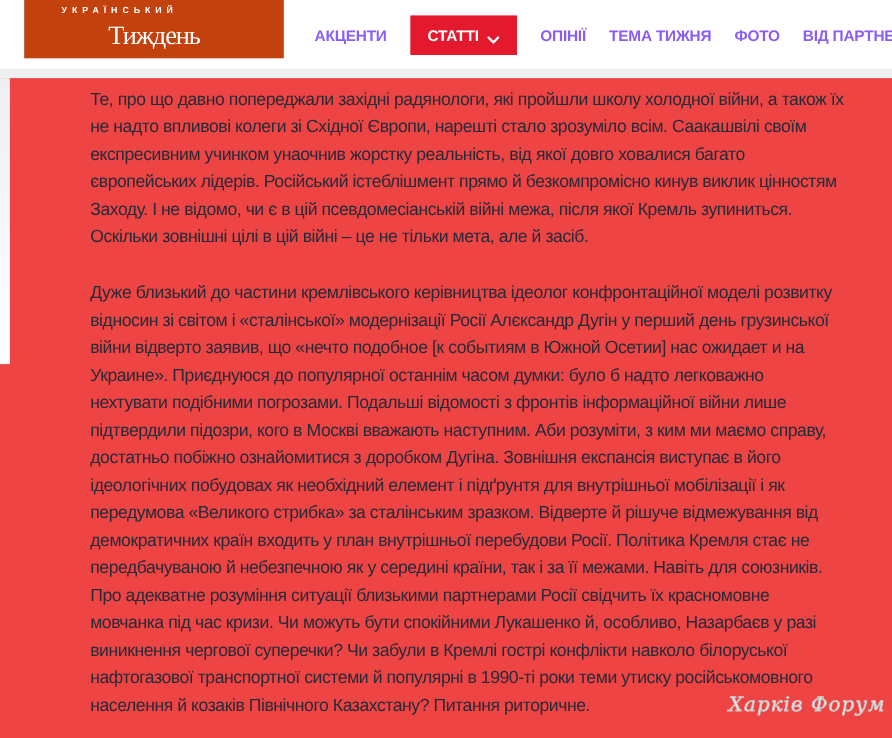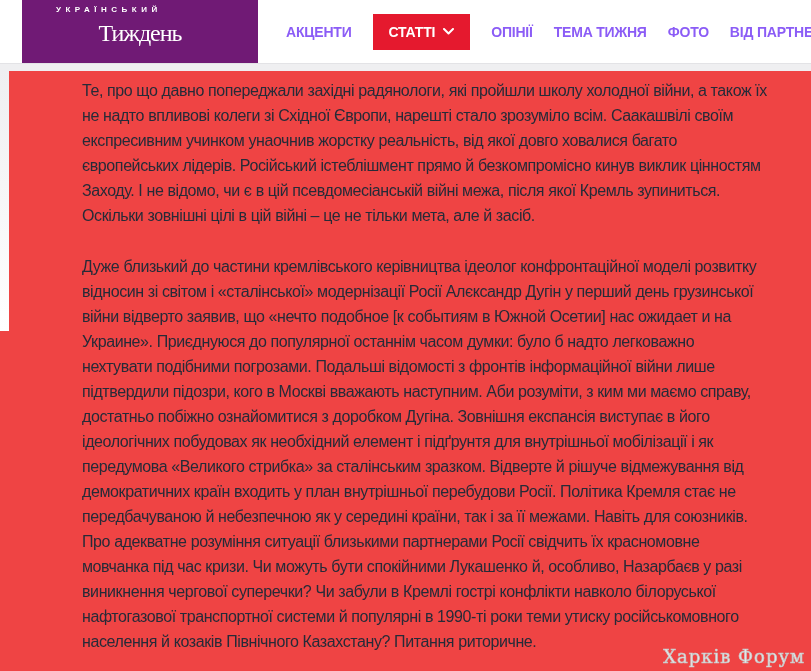--- a/index.html
+++ b/index.html
@@ -17,22 +17,22 @@
     background: #ffffff;
     border-bottom: 1px solid #e3e3e6;
     display: flex;
     align-items: center;
     white-space: nowrap;
     overflow: hidden;
     position: relative;
   }
   .logo {
     width: 236px;
-    height: 71px;
-    background: #701a75;
+    height: 53px;
+    background: #c2410c;
     margin-left: 22px;
     align-self: flex-start;
     flex: 0 0 auto;
     color: #ffffff;
     cursor: pointer;
     padding-top: 5px;
     text-align: center;
   }
   .logo-top {
     display: block;
@@ -66,21 +66,21 @@
     color: #8b5cf6;
     text-decoration: none;
     text-transform: uppercase;
     cursor: pointer;
   }
   .nav-item.active {
     background: #e5192e;
     color: #ffffff;
     padding: 10px 16px;
     display: inline-flex;
-    align-items: center;
+    align-items: flex-end;
     gap: 8px;
   }
   .chevron svg { display: block; }
 
   
   .subheader-band {
     height: 7px;
     background: #efeff1;
     width: 100%;
   }
@@ -105,22 +105,23 @@
     letter-spacing: -0.4px;
     color: #262b38;
     width: 686px;
     margin-bottom: 26px;
     text-align: left;
   }
 
   .watermark {
     position: absolute;
     right: 6px;
-    bottom: 4px;
+    bottom: 20px;
     font-family: "DejaVu Serif", serif;
+    font-style: italic;
     font-size: 18px;
     color: #e6e6e6;
     -webkit-text-stroke: 0.7px #c6c6c6;
     letter-spacing: 1px;
     margin-top: 42px;
   }
 </style>
 </head>
 <body>
 

